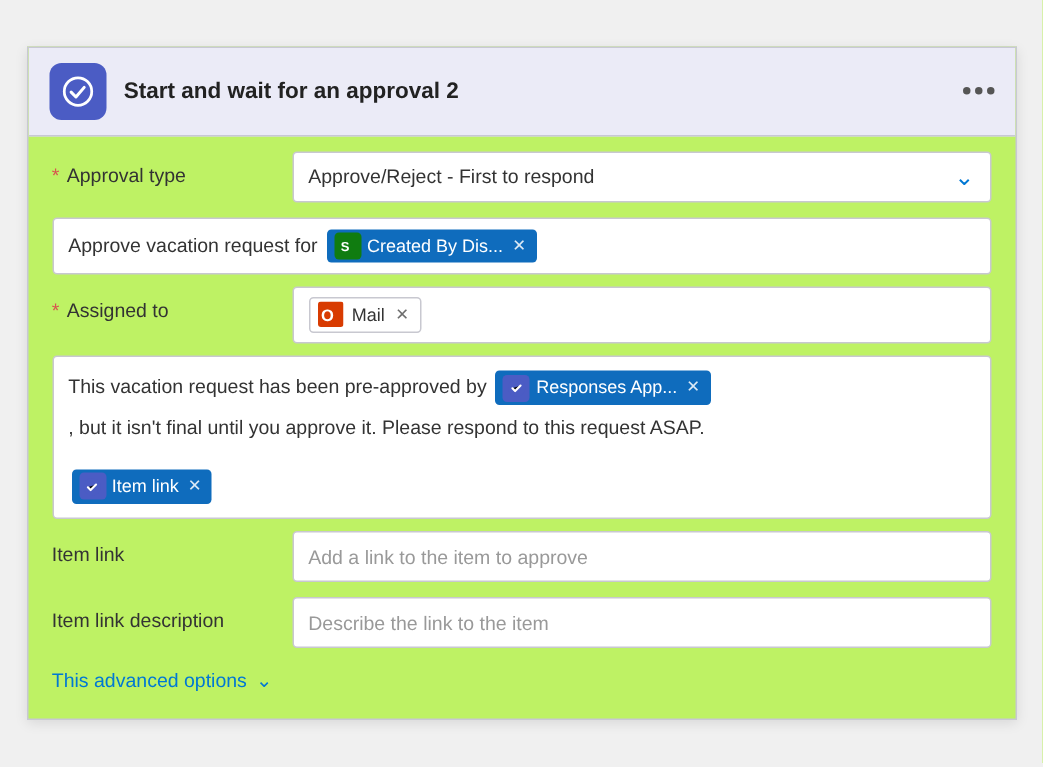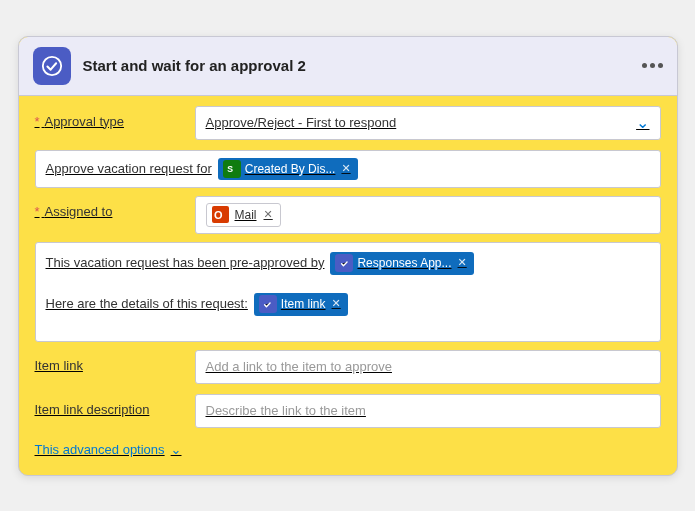--- a/index.html
+++ b/index.html
@@ -6,23 +6,23 @@
     body {
       font-family: 'Segoe UI', Arial, sans-serif;
       background: #f0f0f0;
       display: flex;
       justify-content: center;
       align-items: center;
       min-height: 511px;
       width: 695px;
     }
     .card {
-      background: #fde047;
+      background: #bef264;
       border: 1.5px solid #c8c8d4;
-      border-radius: 10px;
+      border-radius: 0;
       width: 660px;
       box-shadow: 0 2px 8px rgba(0,0,0,0.10);
       overflow: hidden;
     }
     .card-header {
       background: #ebebf7;
       border-bottom: 1.5px solid #c8c8d4;
       padding: 10px 14px;
       display: flex;
       align-items: center;
@@ -54,21 +54,20 @@
       cursor: pointer;
     }
     .dot {
       width: 5px;
       height: 5px;
       background: #555;
       border-radius: 50%;
     }
     .card-body {
       padding: 10px 16px 14px 16px;
-      text-decoration: underline;
     }
     .form-row {
       display: flex;
       align-items: flex-start;
       margin-bottom: 8px;
       min-height: 36px;
     }
     .form-label {
       width: 160px;
       font-size: 13px;
@@ -274,23 +273,23 @@
           <span class="token">
             <span class="token-icon approval">
               <svg width="13" height="13" viewBox="0 0 18 18">
                   <circle cx="9" cy="9" r="8" fill="#4b5cc4"></circle>
                   <path d="M5 9.5l2.5 2.5 5-5" stroke="white" stroke-width="2" stroke-linecap="round" stroke-linejoin="round"></path>
                 </svg>
             </span>
             <span>Responses App...</span>
             <span class="token-close">✕</span>
           </span>
+          <span class="details-text">, but it isn't final until you approve it. Please respond to this request ASAP.</span>
         </div>
         <div class="details-row2">
-          <span class="details-text">Here are the details of this request:</span>
           <span class="token">
             <span class="token-icon approval">
               <svg width="13" height="13" viewBox="0 0 18 18">
                   <circle cx="9" cy="9" r="8" fill="#4b5cc4"></circle>
                   <path d="M5 9.5l2.5 2.5 5-5" stroke="white" stroke-width="2" stroke-linecap="round" stroke-linejoin="round"></path>
                 </svg>
             </span>
             <span>Item link</span>
             <span class="token-close">✕</span>
           </span>

